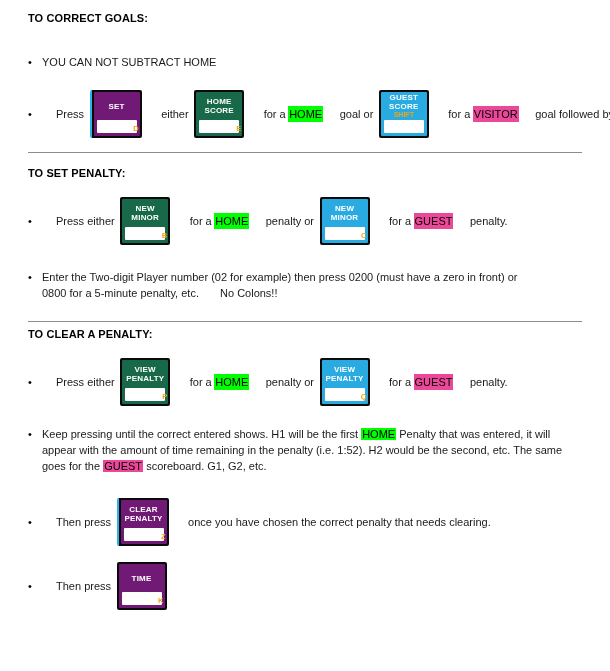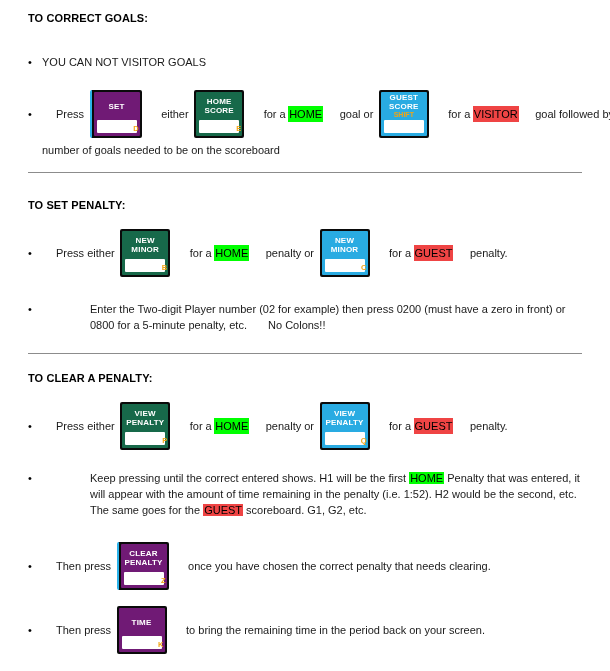--- a/index.html
+++ b/index.html
@@ -17,29 +17,29 @@
     letter-spacing:0.1px;
   }
 
   .li { display:flex; align-items:flex-start; }
   .li .bullet {
     flex:none; width:14px; font-size:11px; line-height:16px; color:#000;
   }
   .li.row-li { align-items:center; white-space:nowrap; }
   .li.row-li .bullet { line-height:normal; }
   .li-content { line-height:16px; }
-  .li-content.para { max-width:522px;margin-left:48px; }
+  .li-content.para { max-width:522px; }
 
   .press-row { display:flex; align-items:center; }
   .press-row .seg { margin:0 2.5px;padding-left:14px; }
   .press-row .seg:first-child { margin-left:0; }
 
   .hl { color:#000; padding:0 1px; }
   .hl-green { background:#00ff00; }
-  .hl-cyan  { background:#ef4444; }
+  .hl-cyan  { background:#ec4899; }
 
   
   .kbtn {
     display:inline-flex; flex:none;
     background:#0a0a0a; padding:2px;
     border-radius:2px;
     margin:0 3px;
     vertical-align:middle;
   }
   .kbtn.edge-left { border-left:2px solid #2bb3ea; }
@@ -78,40 +78,40 @@
   .divider {
     height:1px; background:#8c8c8c; width:100%;
   }
 
   
   .mt-h1 { margin-top:0; }
   .mt-b1 { margin-top:28px; }
   .mt-r1 { margin-top:20px; }
   .cont-line { margin-top:4px; line-height:16px; }
   .mt-hr1 { margin-top:14px; }
-  .mt-h2 { margin-top:24px; }
+  .mt-h2 { margin-top:12px; }
   .mt-r2 { margin-top:16px; }
   .mt-b2 { margin-top:24px; }
   .mt-hr2 { margin-top:20px; }
-  .mt-h3 { margin-top:16px; }
+  .mt-h3 { margin-top:4px; }
   .mt-r3 { margin-top:16px; }
   .mt-p3 { margin-top:20px; }
   .mt-rc { margin-top:24px; }
   .mt-rt { margin-top:16px; }
 </style>
 </head>
 <body>
 
 <div class="doc">
 
   <div class="sec-heading mt-h1">TO CORRECT GOALS:</div>
 
   <div class="li mt-b1">
     <span class="bullet">•</span>
-    <span class="li-content">YOU CAN NOT VISITOR GOALS</span>
+    <span class="li-content">YOU CAN NOT SUBTRACT HOME</span>
   </div>
 
   <div class="li row-li mt-r1">
     <span class="bullet">•</span>
     <div class="li-content">
       <div class="press-row">
         <span class="seg">Press</span>
         <span class="kbtn edge-left">
           <span class="kbtn-inner gray">
             <span class="kl-wrap">
@@ -143,24 +143,20 @@
             </span>
             <span class="kshift">SHIFT</span>
             <span class="krect"></span>
           </span>
         </span>
         <span class="seg">for a</span>
         <span class="hl hl-cyan">VISITOR</span>
         <span class="seg">goal followed by the</span>
       </div>
     </div>
-  </div>
-  <div class="li">
-    <span class="bullet"></span>
-    <div class="li-content cont-line">number of goals needed to be on the scoreboard</div>
   </div>
 
   <div class="divider mt-hr1"></div>
 
   <div class="sec-heading mt-h2">TO SET PENALTY:</div>
 
   <div class="li row-li mt-r2">
     <span class="bullet">•</span>
     <div class="li-content">
       <div class="press-row">
@@ -283,18 +279,17 @@
         <span class="seg">Then press</span>
         <span class="kbtn">
           <span class="kbtn-inner gray">
             <span class="kl-wrap">
                 <span class="kl">TIME</span>
               </span>
             <span class="krect"></span>
             <span class="kletter">K</span>
           </span>
         </span>
-        <span class="seg">to bring the remaining time in the period back on your screen.</span>
       </div>
     </div>
   </div>
 
 </div>
 
 </body></html>

